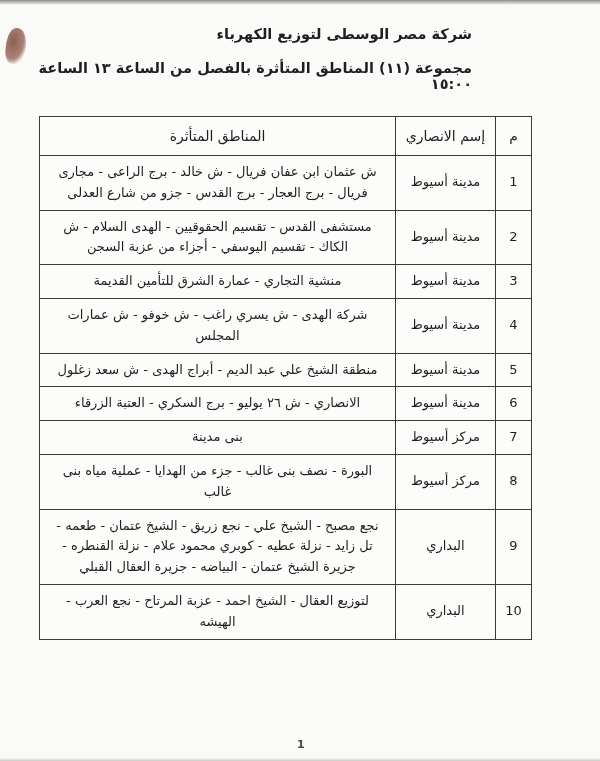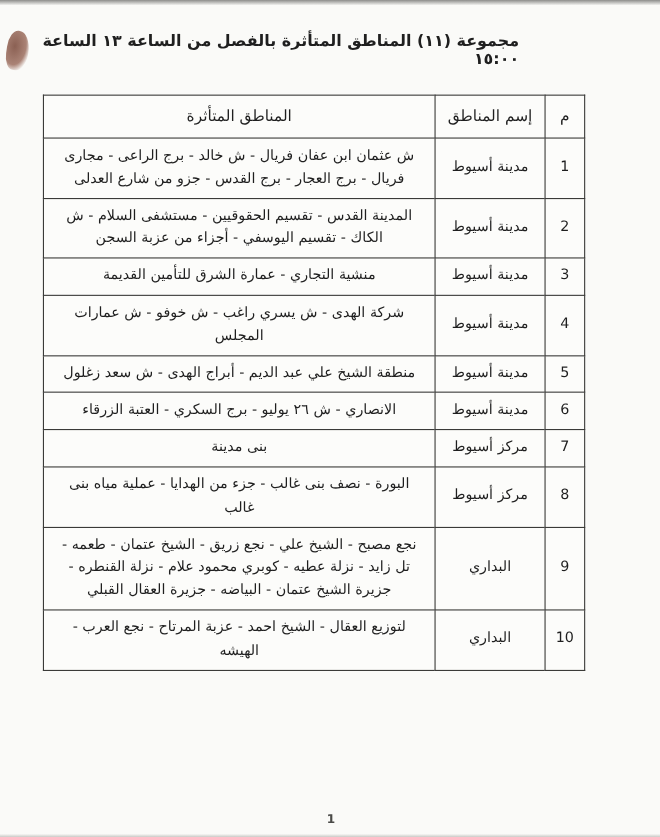--- a/index.html
+++ b/index.html
@@ -82,46 +82,47 @@
 </head>
 <body>
 
 <div class="scan-top"></div>
 <div class="scan-corner"></div>
 <div class="scan-bottom"></div>
 
 <div class="page">
 
   <div class="hdr">
+    <p class="hdr-line1">شركة مصر الوسطى لتوزيع الكهرباء</p>
     <p class="hdr-line2">مجموعة (١١)  المناطق المتأثرة بالفصل من الساعة ١٣ الساعة ١٥:٠٠</p>
   </div>
 
   <table class="sched">
     <colgroup>
       <col class="c-num">
       <col class="c-city">
       <col class="c-areas">
     </colgroup>
     <thead>
       <tr>
         <th class="th-num">م</th>
-        <th class="th-city">إسم المناطق</th>
+        <th class="th-city">إسم الانصاري</th>
         <th class="th-areas">المناطق المتأثرة</th>
       </tr>
     </thead>
     <tbody id="rows-body">
         <tr>
           <td class="cell-num">1</td>
           <td class="cell-city">مدينة أسيوط</td>
           <td class="cell-areas">ش عثمان ابن عفان فريال - ش خالد - برج الراعى - مجارى فريال - برج العجار - برج القدس - جزو من شارع العدلى</td>
         </tr>
         <tr>
           <td class="cell-num">2</td>
           <td class="cell-city">مدينة أسيوط</td>
-          <td class="cell-areas">المدينة القدس - تقسيم الحقوقيين - مستشفى السلام - ش الكاك - تقسيم اليوسفي - أجزاء من عزبة السجن</td>
+          <td class="cell-areas">مستشفى القدس - تقسيم الحقوقيين - الهدى السلام - ش الكاك - تقسيم اليوسفي - أجزاء من عزبة السجن</td>
         </tr>
         <tr>
           <td class="cell-num">3</td>
           <td class="cell-city">مدينة أسيوط</td>
           <td class="cell-areas">منشية التجاري - عمارة الشرق للتأمين القديمة</td>
         </tr>
         <tr>
           <td class="cell-num">4</td>
           <td class="cell-city">مدينة أسيوط</td>
           <td class="cell-areas">شركة الهدى - ش يسري راغب - ش خوفو - ش عمارات المجلس</td>

